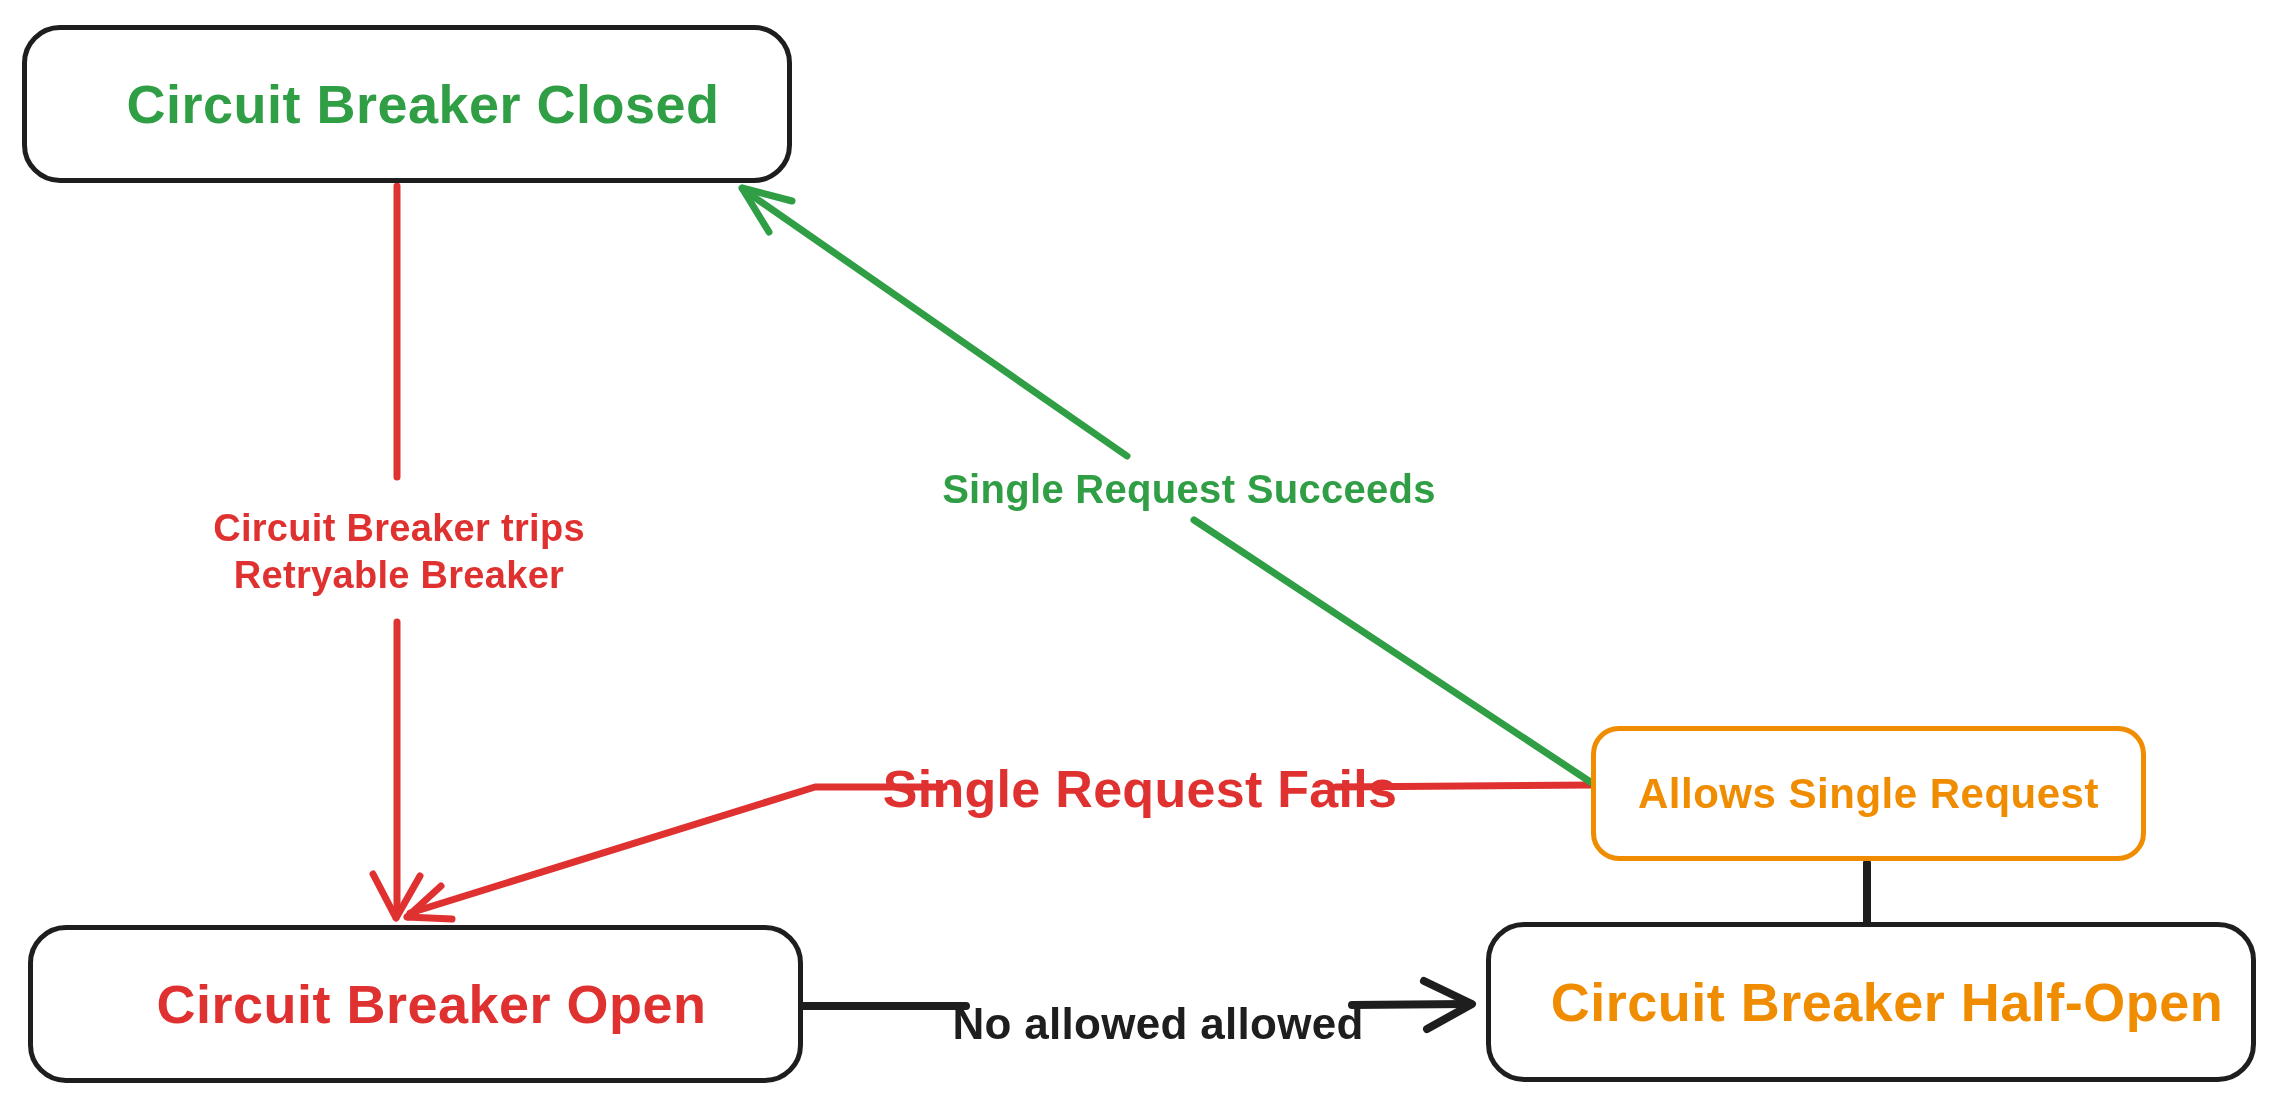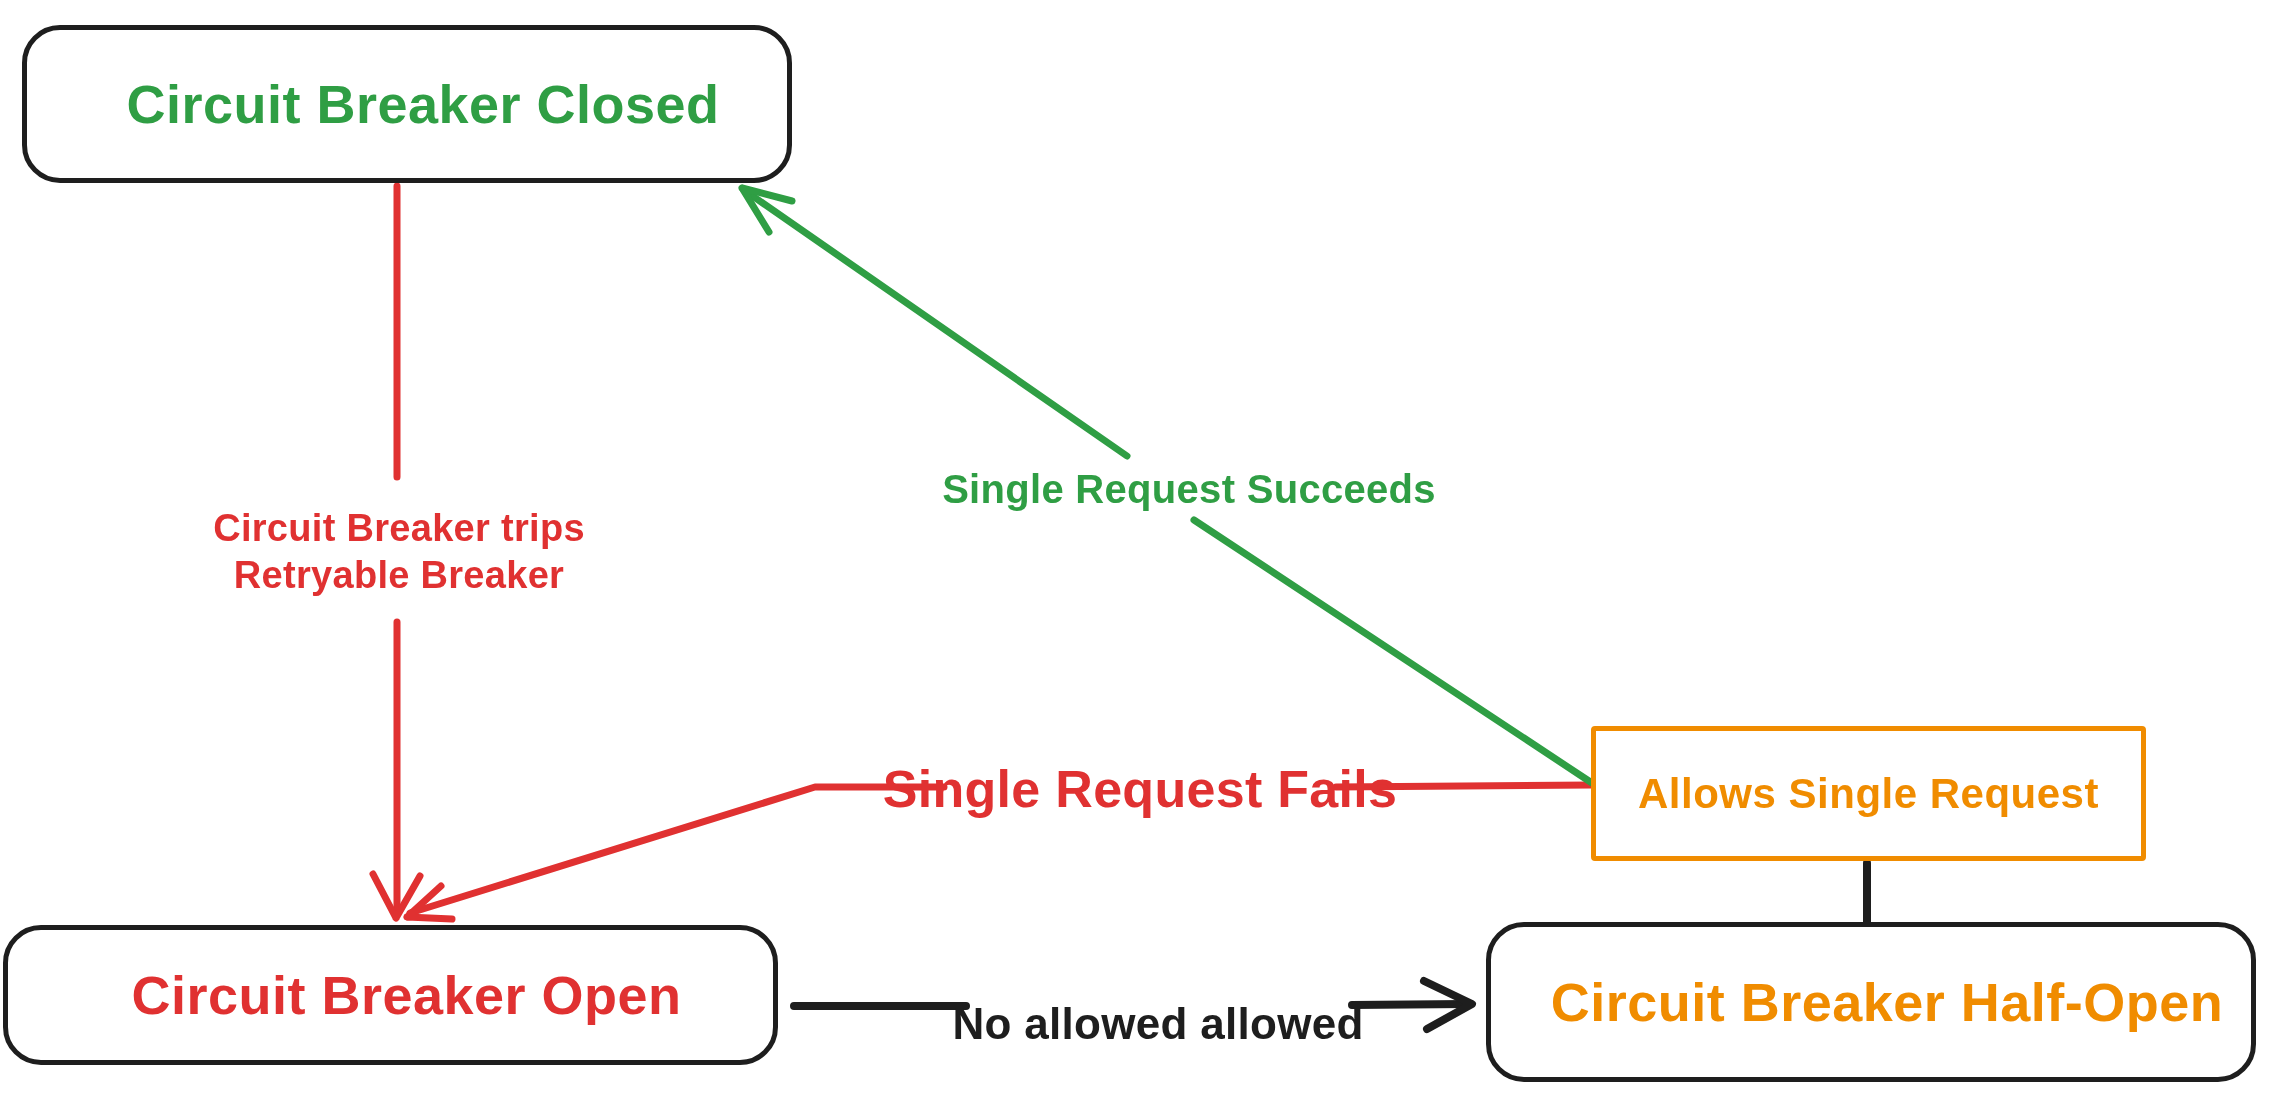--- a/index.html
+++ b/index.html
@@ -15,38 +15,38 @@
   .edges path{fill:none; stroke-linecap:round; stroke-linejoin:round;}
   .edge-red{stroke:var(--red); stroke-width:7;}
   .edge-green{stroke:var(--green); stroke-width:7;}
   .edge-black{stroke:var(--black); stroke-width:8;}
 
   .node{
     position:absolute; display:flex; align-items:center; justify-content:center;
     background:var(--bg); text-align:center;
   }
   .node-black{border:5px solid var(--black); border-radius:38px;padding-left:32px;}
-  .node-orange{border:5px solid var(--orange); border-radius:4px;}
+  .node-orange{border:5px solid var(--orange); border-radius:28px;}
   .node-label{font-weight:bold; letter-spacing:0.5px; white-space:nowrap;}
   .big-label{font-size:54px;}
   .t-green{color:var(--green);}
   .t-red{color:var(--red);}
   .t-orange{color:var(--orange);}
 
   .edge-label{
     position:absolute; transform:translate(-50%,-50%);
     text-align:center; white-space:nowrap; font-weight:bold; letter-spacing:0.3px;
   }
   .lbl-trips{left:399px; top:552px; font-size:38px; line-height:47px; color:var(--red);}
   .lbl-succeeds{left:1161px; top:489px; font-size:40px; color:var(--green);margin-left:28px;}
   .lbl-fails{left:1140px; top:789px; font-size:52px; color:var(--red);}
   .lbl-delay{left:1158px; top:1024px; font-size:44px; line-height:58px; color:var(--black);}
 
   .node-closed{left:22px; top:25px; width:770px; height:158px;}
-  .node-open{left:3px; top:925px; width:775px; height:140px;}
+  .node-open{left:28px; top:925px; width:775px; height:158px;}
   .node-halfopen{left:1480px; top:922px; width:770px; height:160px;margin-left:6px;}
   .node-allows{left:1591px; top:726px; width:555px; height:135px; font-size:42px;}
   .node-allows .node-label{font-size:42px;}
 </style>
 </head>
 <body>
 
 <div class="canvas">
 
   <svg class="edges" viewBox="0 0 2272 1107">

